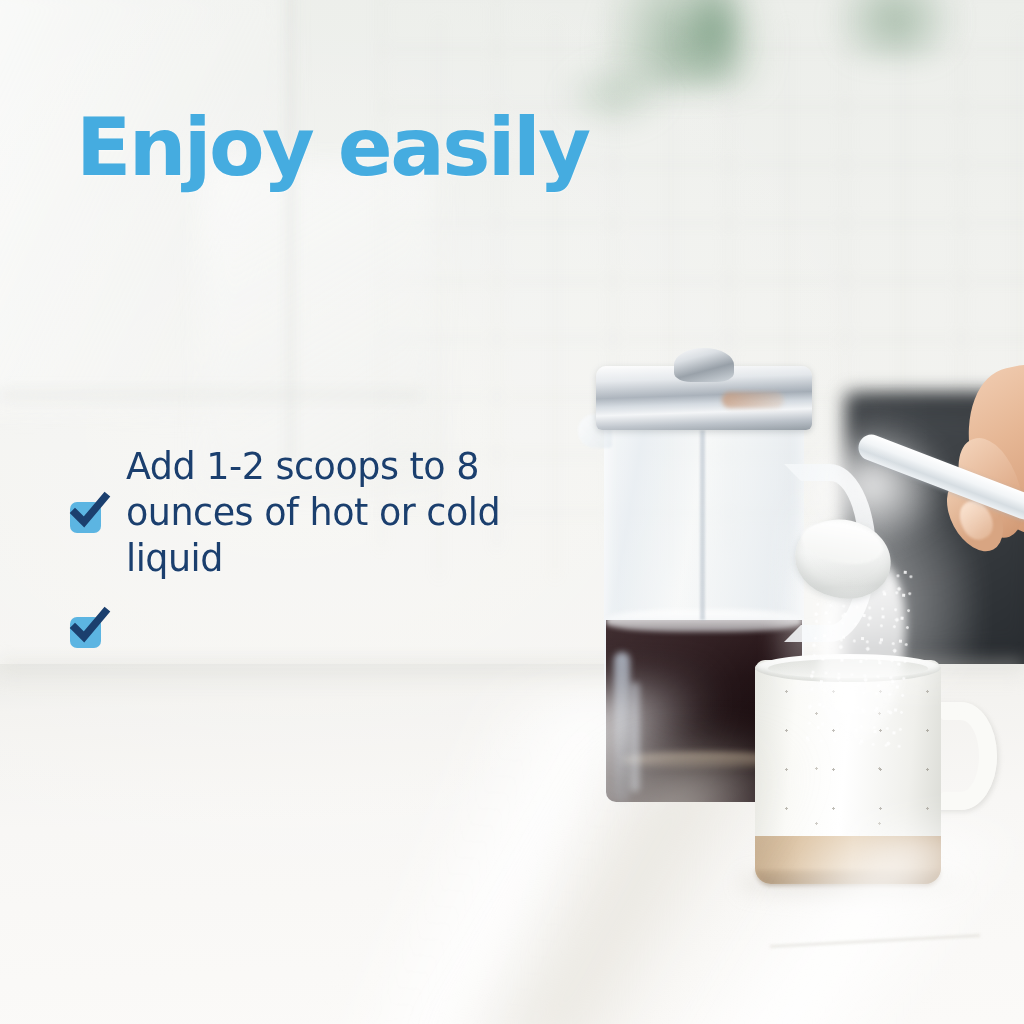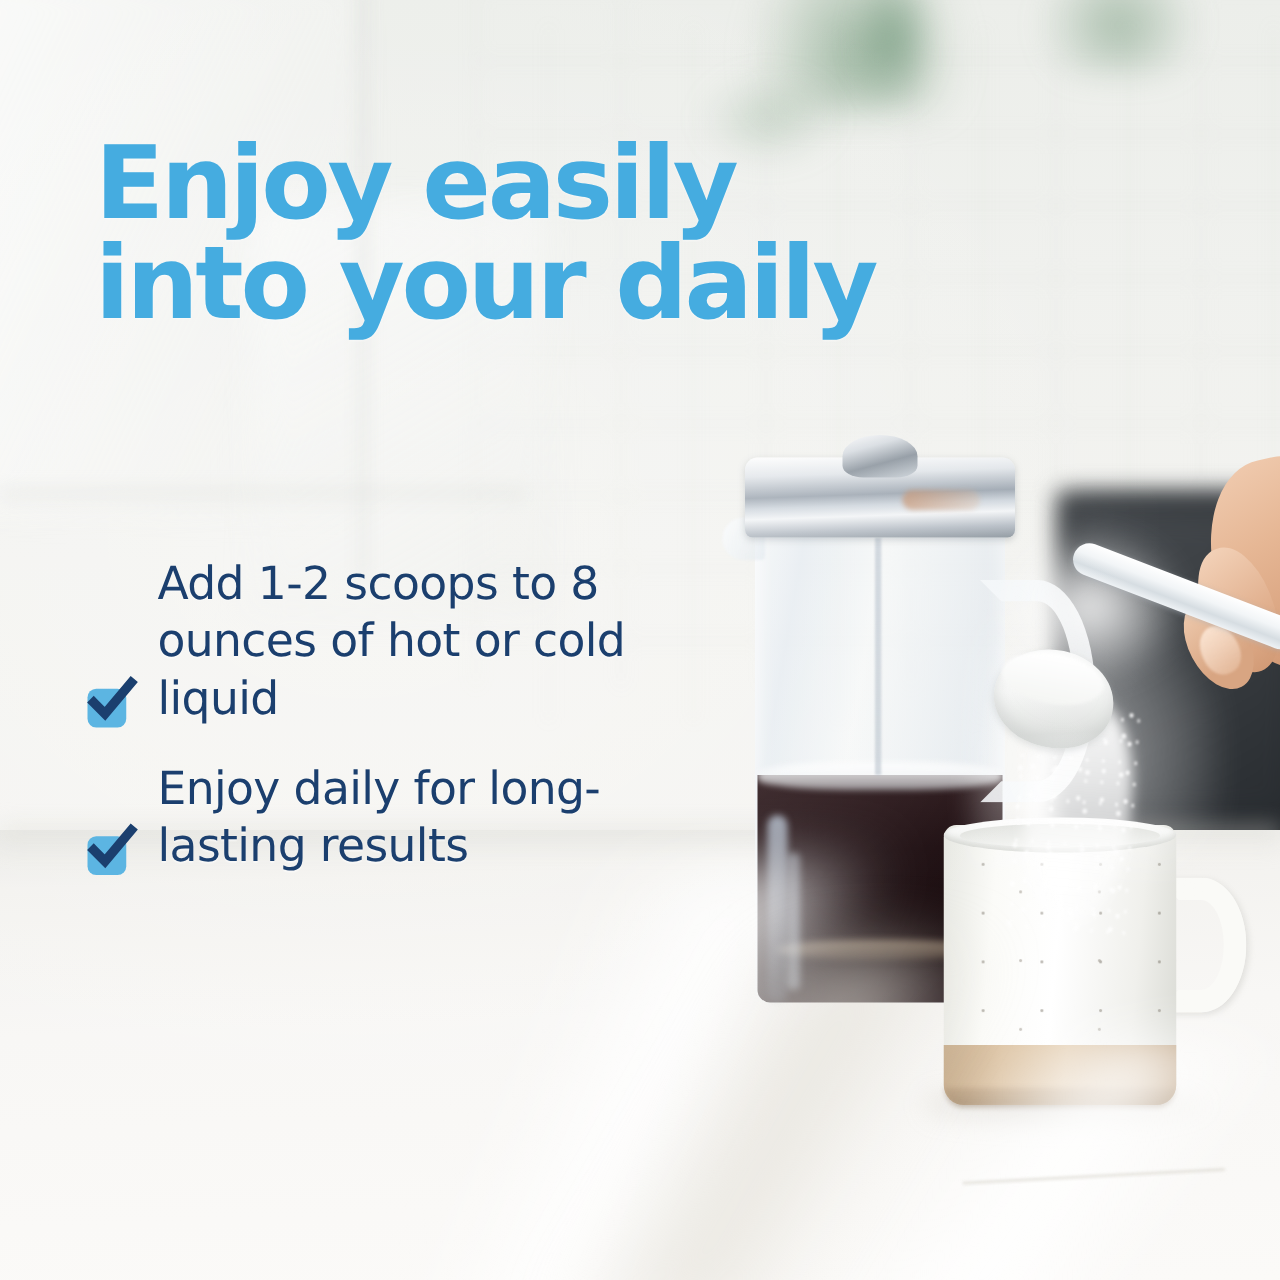--- a/index.html
+++ b/index.html
@@ -367,21 +367,21 @@
   .headline .hl-line { display:block; white-space:nowrap; }
 
   .bullets {
     position:absolute;
     left:70px; top:444px;
     width:520px;
   }
   .bullet {
     position:relative;
     display:flex;
-    align-items:flex-end;
+    align-items:center;
     margin-bottom:26px;
   }
   .bullet:last-child { margin-bottom:0; }
 
   .check-box {
     position:relative;
     flex:0 0 auto;
     width:31px; height:31px;
     margin-top:9px;
     margin-right:25px;
@@ -477,40 +477,38 @@
     <div class="streak-3"></div>
     <div class="hairline"></div>
 
     <div class="vignette"></div>
   </div>
 
   <div class="overlay">
 
     <h1 class="headline">
       <span class="hl-line">Enjoy easily</span>
-      <span class="hl-line">into your daily</span>
     </h1>
 
     <ul class="bullets" style="list-style:none;">
 
       <li class="bullet">
         <span class="check-box">
           <svg viewBox="0 0 36 34" aria-hidden="true">
             <path d="M3 17 L12 26 L33 1" fill="none" stroke="#1B3F6E" stroke-width="7.5" stroke-linecap="square" stroke-linejoin="miter"></path>
           </svg>
         </span>
         <span class="bullet-text">Add 1-2 scoops to 8 ounces of hot or cold liquid</span>
       </li>
 
 
       <li class="bullet">
         <span class="check-box">
           <svg viewBox="0 0 36 34" aria-hidden="true">
             <path d="M3 17 L12 26 L33 1" fill="none" stroke="#1B3F6E" stroke-width="7.5" stroke-linecap="square" stroke-linejoin="miter"></path>
           </svg>
         </span>
-        <span class="bullet-text">Enjoy daily for long-lasting results</span>
       </li>
 
     </ul>
   </div>
 
 </div>
 
 </body></html>

